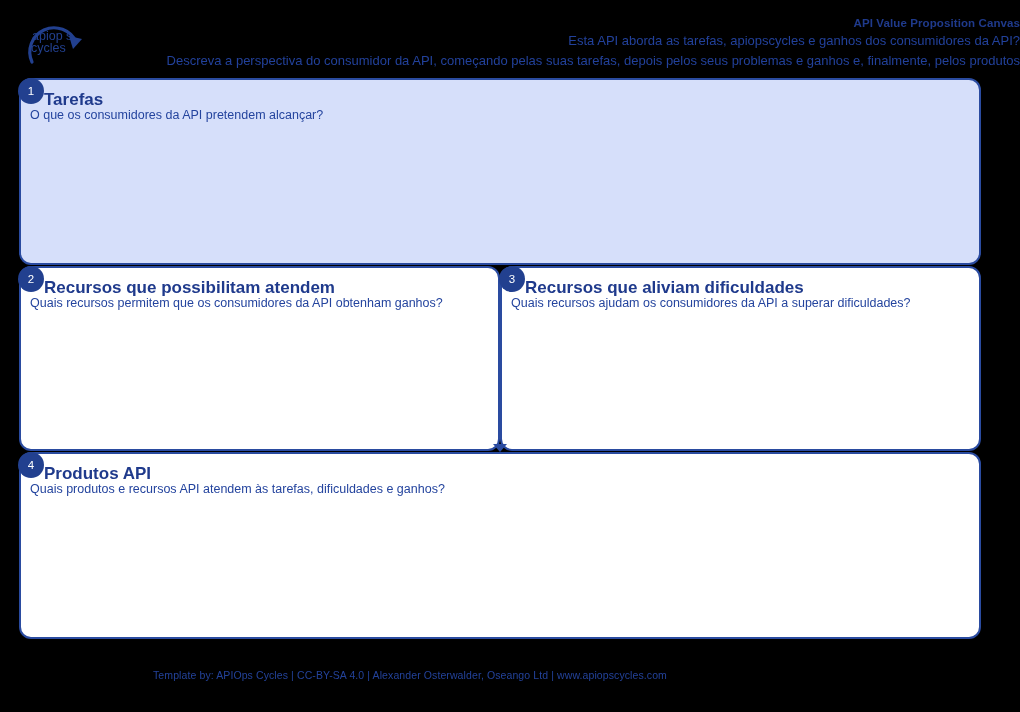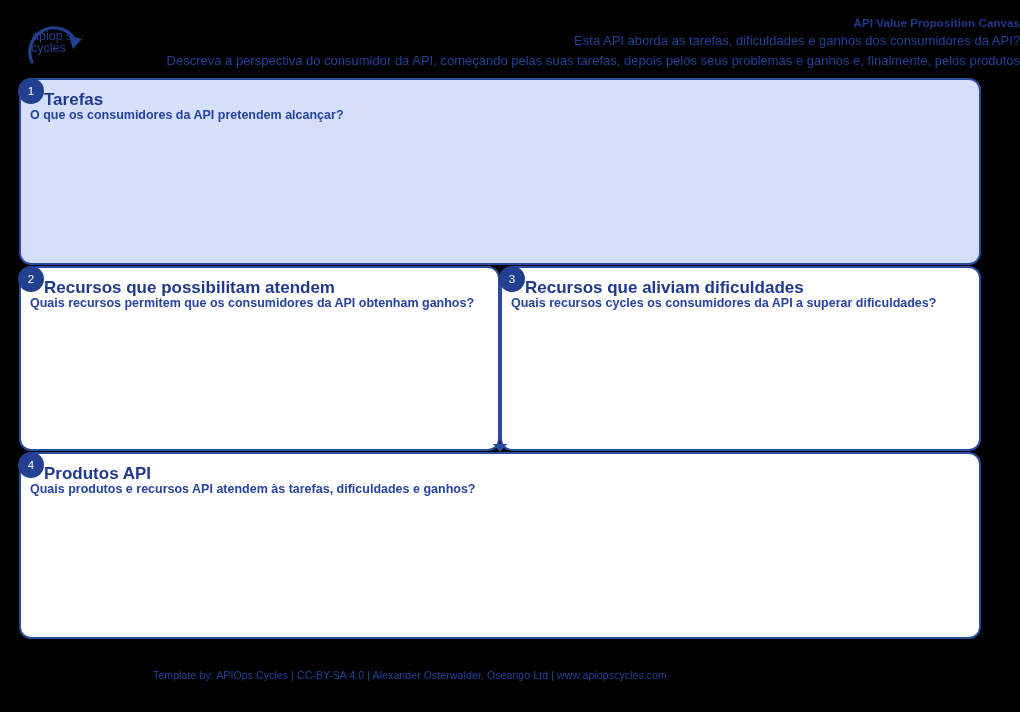--- a/index.html
+++ b/index.html
@@ -126,21 +126,21 @@
   }
   .panel-title {
     font-size: 17px;
     font-weight: bold;
     color: #1F3A8C;
     line-height: 14px;
     white-space: nowrap;
   }
   .panel-q {
     font-size: 12.5px;
-    font-weight: bold;
+    font-weight: normal;
     color: #24449E;
     line-height: 16px;
     white-space: nowrap;
   }
   .pl1 { left: 44px; top: 93px; }
   .pl2 { left: 44px; top: 281px; }
   .pl3 { left: 525px; top: 281px; }
   .pl4 { left: 44px; top: 467px; }
   .pl2 .panel-q, .pl4 .panel-q { margin-left: -14px; }
   .pl3 .panel-q { margin-left: -14px; }
@@ -186,21 +186,21 @@
 
       <text x="20" y="32" font-family="'Liberation Sans', sans-serif" font-size="12.5" fill="#22408F">apiop</text>
       <text x="54" y="32" font-family="'Liberation Sans', sans-serif" font-size="12.5" fill="#22408F">s</text>
 
       <text x="19" y="44" font-family="'Liberation Sans', sans-serif" font-size="12.5" fill="#22408F">cycles</text>
     </svg>
   </div>
 
   <div class="header-text">
     <div class="hdr-title">API Value Proposition Canvas</div>
-    <div class="hdr-sub">Esta API aborda as tarefas, dificuldades e ganhos dos consumidores da API?</div>
+    <div class="hdr-sub">Esta API aborda as tarefas, apiopscycles e ganhos dos consumidores da API?</div>
     <div class="hdr-sub2">Descreva a perspectiva do consumidor da API, começando pelas suas tarefas, depois pelos seus problemas e ganhos e, finalmente, pelos produtos</div>
   </div>
 
 </div>
 
 <div class="panel tarefas"></div>
 <div class="panel ganhos"></div>
 <div class="panel dificuldades"></div>
 <div class="panel produtos"></div>
 
@@ -216,21 +216,21 @@
   <div class="panel-q">O que os consumidores da API pretendem alcançar?</div>
 </div>
 
 <div class="panel-label pl2">
   <div class="panel-title">Recursos que possibilitam atendem</div>
   <div class="panel-q">Quais recursos permitem que os consumidores da API obtenham ganhos?</div>
 </div>
 
 <div class="panel-label pl3">
   <div class="panel-title">Recursos que aliviam dificuldades</div>
-  <div class="panel-q">Quais recursos cycles os consumidores da API a superar dificuldades?</div>
+  <div class="panel-q">Quais recursos ajudam os consumidores da API a superar dificuldades?</div>
 </div>
 
 <div class="panel-label pl4">
   <div class="panel-title">Produtos API</div>
   <div class="panel-q">Quais produtos e recursos API atendem às tarefas, dificuldades e ganhos?</div>
 </div>
 
 <div class="footer">Template by: APIOps Cycles | CC-BY-SA 4.0 | Alexander Osterwalder, Oseango Ltd | www.apiopscycles.com</div>
 
 </body></html>

